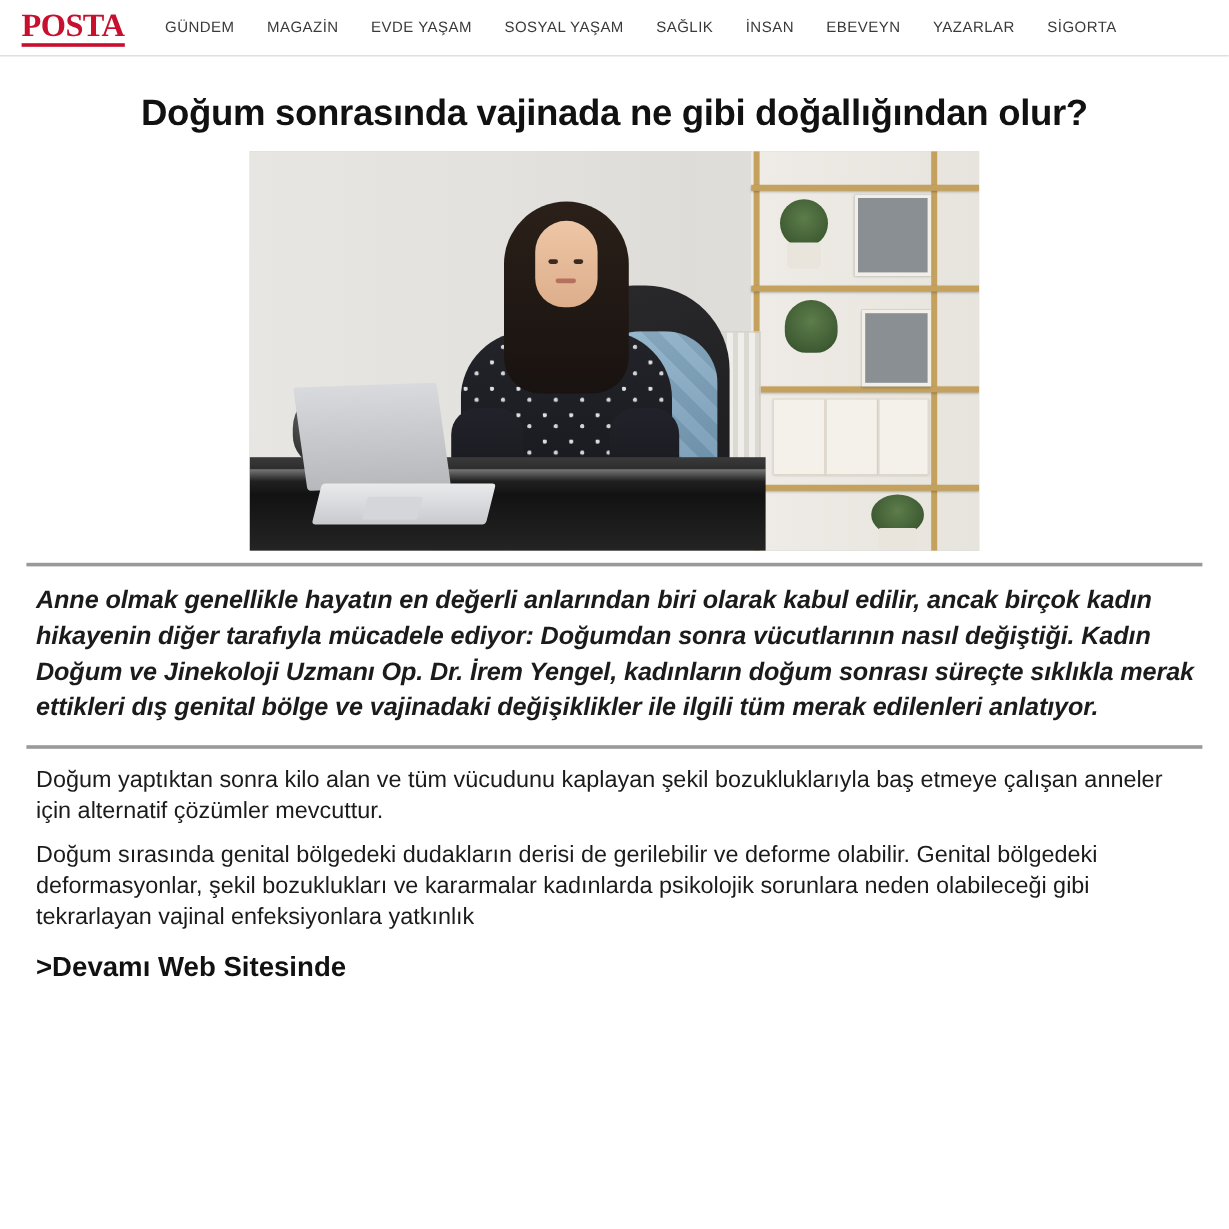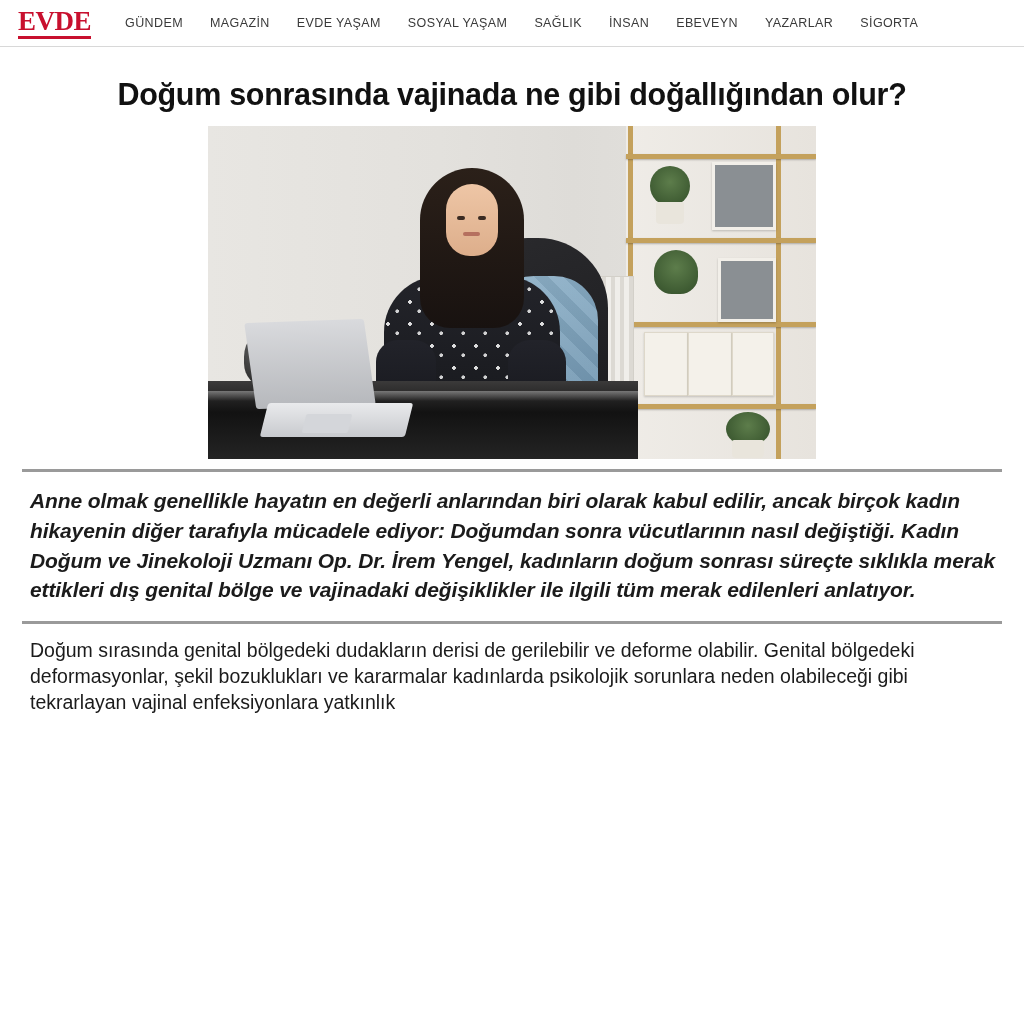--- a/index.html
+++ b/index.html
@@ -284,21 +284,21 @@
     font-size: 23px;
     font-weight: bold;
     margin: 8px 0 0 8px;
     color: #111;
   }
 </style>
 </head>
 <body>
 
 <div class="topbar">
-  <div class="logo">EVDE</div>
+  <div class="logo">POSTA</div>
   <nav class="nav">
     <span class="nav-item">GÜNDEM</span>
     <span class="nav-item">MAGAZİN</span>
     <span class="nav-item">EVDE YAŞAM</span>
     <span class="nav-item">SOSYAL YAŞAM</span>
     <span class="nav-item">SAĞLIK</span>
     <span class="nav-item">İNSAN</span>
     <span class="nav-item">EBEVEYN</span>
     <span class="nav-item">YAZARLAR</span>
     <span class="nav-item">SİGORTA</span>
@@ -360,16 +360,18 @@
     </div>
   </div>
 
   <div class="rule"></div>
 
   <div class="lede">Anne olmak genellikle hayatın en değerli anlarından biri olarak kabul edilir, ancak birçok kadın hikayenin diğer tarafıyla mücadele ediyor: Doğumdan sonra vücutlarının nasıl değiştiği. Kadın Doğum ve Jinekoloji Uzmanı Op. Dr. İrem Yengel, kadınların doğum sonrası süreçte sıklıkla merak ettikleri dış genital bölge ve vajinadaki değişiklikler ile ilgili tüm merak edilenleri anlatıyor.</div>
 
   <div class="rule2"></div>
 
   <div class="body-copy">
+    <p>Doğum yaptıktan sonra kilo alan ve tüm vücudunu kaplayan şekil bozukluklarıyla baş etmeye çalışan anneler için alternatif çözümler mevcuttur.</p>
     <p class="tight">Doğum sırasında genital bölgedeki dudakların derisi de gerilebilir ve deforme olabilir. Genital bölgedeki deformasyonlar, şekil bozuklukları ve kararmalar kadınlarda psikolojik sorunlara neden olabileceği gibi tekrarlayan vajinal enfeksiyonlara yatkınlık</p>
   </div>
 
+  <div class="cta">&gt;Devamı Web Sitesinde</div>
 </div>
 
 </body></html>

